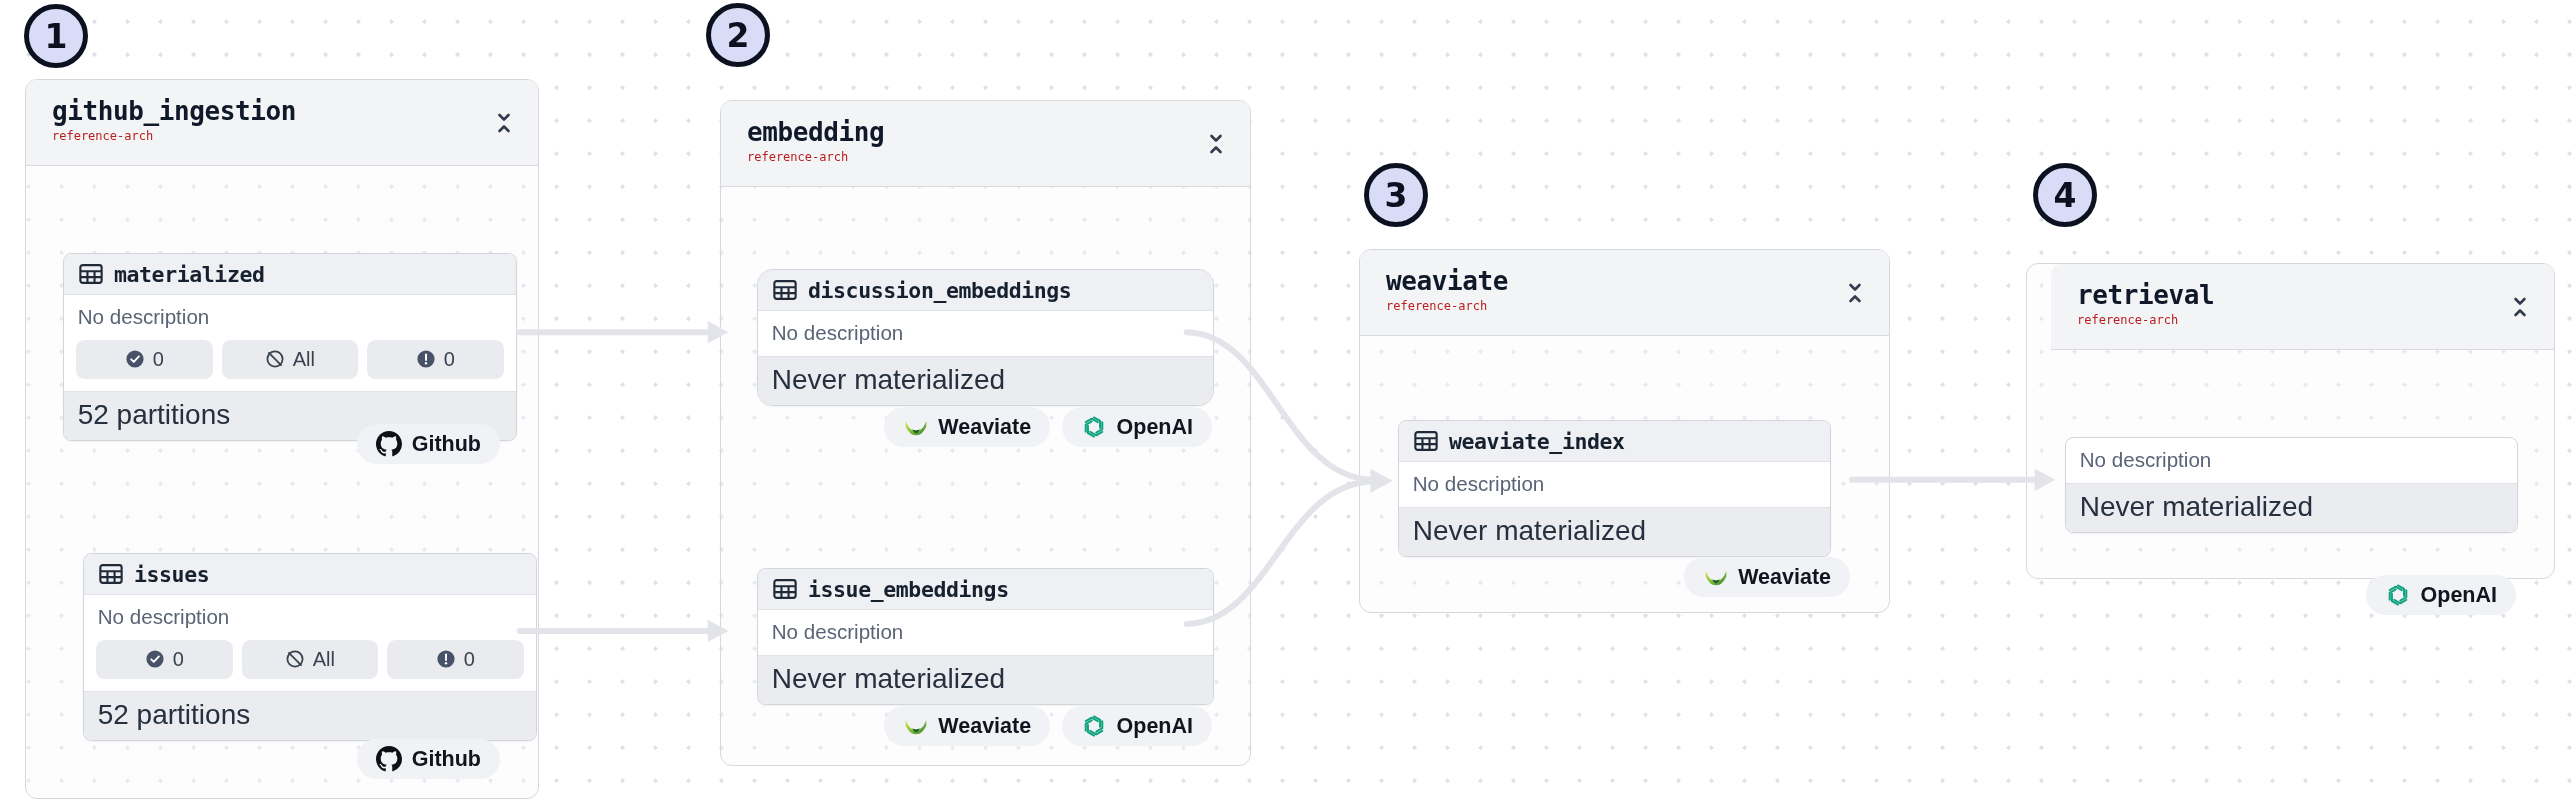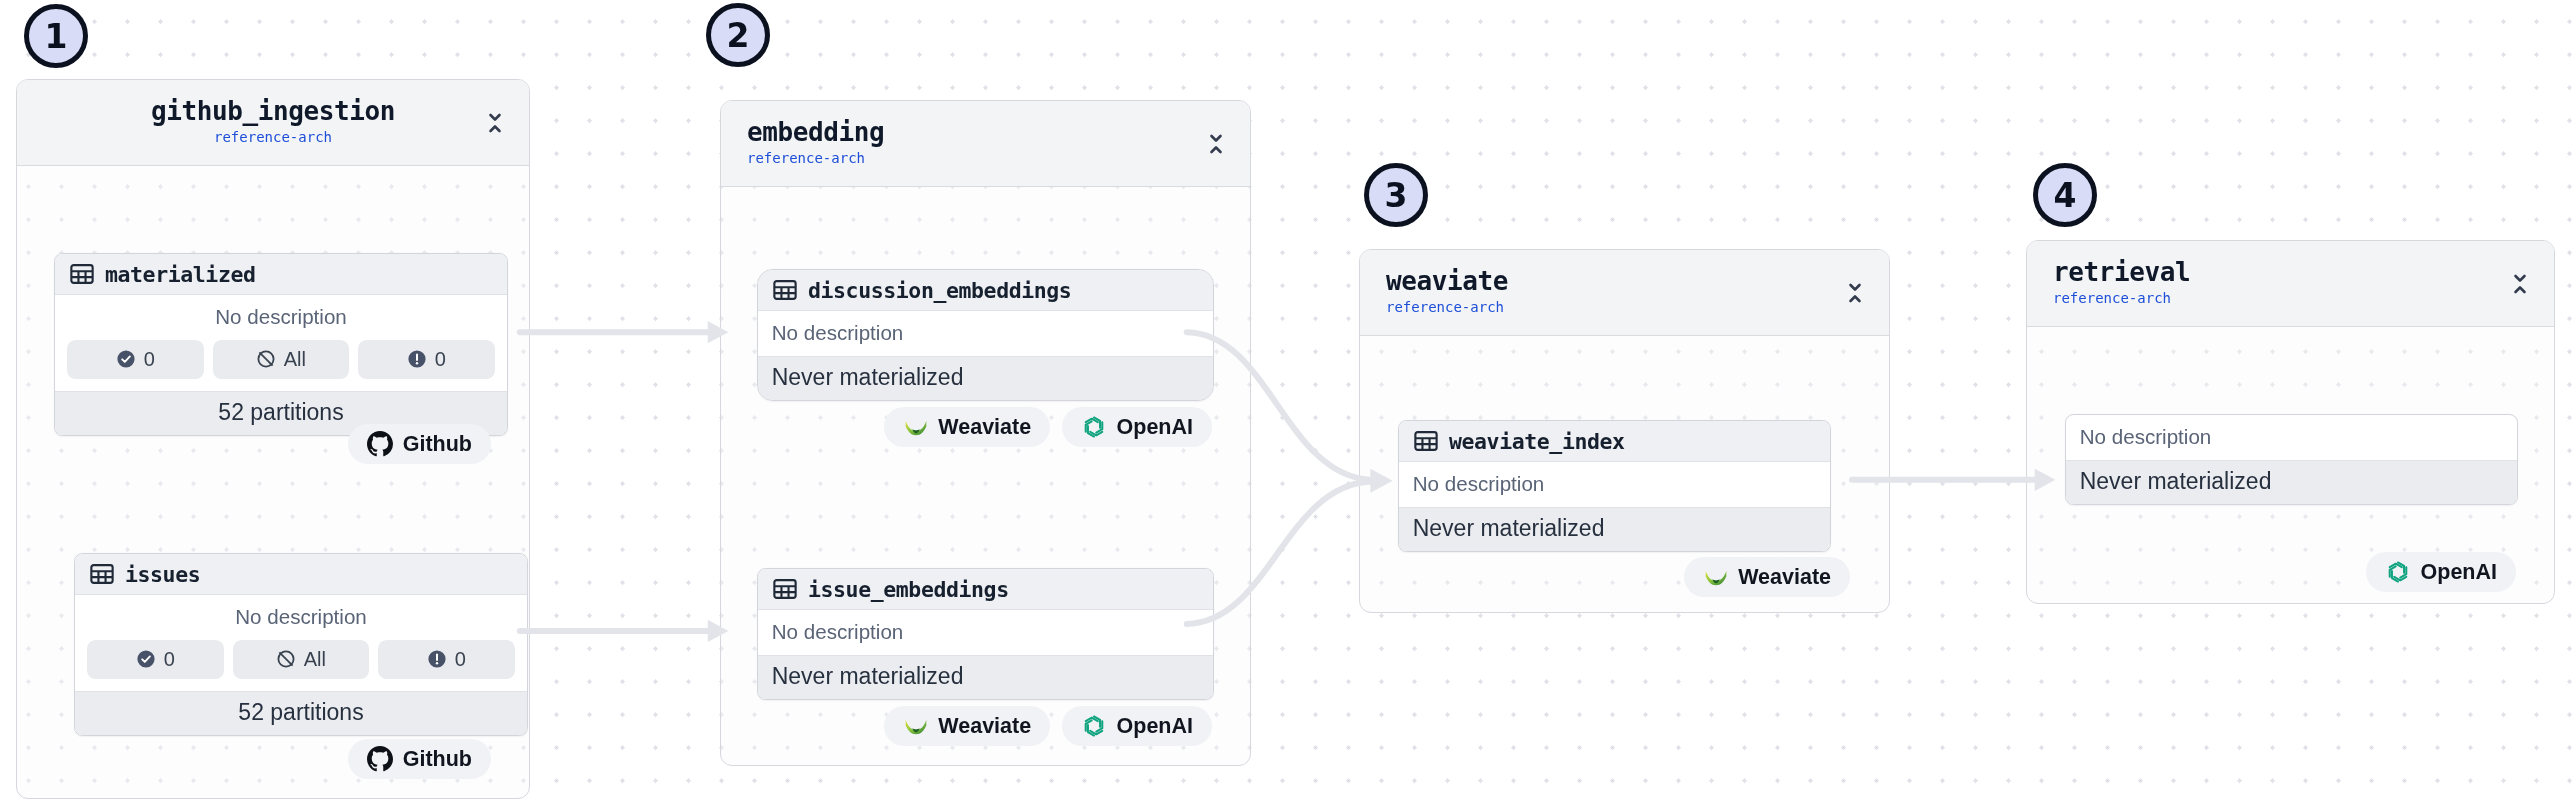--- a/index.html
+++ b/index.html
@@ -46,21 +46,21 @@
     padding: 15.5px 26px 13.7px 26px;
     height: 86px;
   }
   .group-title {
     font-family: "DejaVu Sans Mono", monospace;
     font-weight: bold; font-size: 26px; color: #10192a;
     line-height: 1.2; letter-spacing: -0.4px;
   }
   .group-subtitle {
     font-family: "DejaVu Sans Mono", monospace;
-    font-size: 14px; color: #1d4ed8; line-height: 1.2; margin-top: 2.6px;
+    font-size: 12px; color: #b91c1c; line-height: 1.2; margin-top: 2.6px;
   }
   .collapse-icon {
     position: absolute; right: 22px; top: 31px;
     width: 24px; height: 24px; cursor: pointer;
   }
 
   
   .asset-card {
     position: absolute;
     background: #ffffff;
@@ -96,21 +96,21 @@
     background: #e9ebef;
     border-radius: 8.6px;
     display: flex; align-items: center; justify-content: center; gap: 7.7px;
     font-size: 20px; color: #39424f;
   }
   .pill svg { width: 20px; height: 20px; }
   .asset-footer {
     background: #eaecef;
     border-top: 1.3px solid #e0e2e7;
     padding: 7.7px 13.7px 8.6px 13.7px;
-    font-size: 23px; color: #27303f;
+    font-size: 28px; color: #27303f;
   }
 
   
   .providers {
     position: absolute;
     display: flex; gap: 12px;
     z-index: 3;
   }
   .provider {
     display: inline-flex; align-items: center; gap: 9.4px;
@@ -167,21 +167,21 @@
   <div class="num-circle" style="left:706px; top:3.4px;">
       <span>2</span>
     </div>
   <div class="num-circle" style="left:1364px; top:163px;">
       <span>3</span>
     </div>
   <div class="num-circle" style="left:2033px; top:163px;">
       <span>4</span>
     </div>
 
-  <div class="group" style="left:16px; top:79px; width:514px; height:720px;text-align:center;">
+  <div class="group" style="left:25px; top:79px; width:514px; height:720px;">
     <div class="group-header">
       <div class="group-title">github_ingestion</div>
       <div class="group-subtitle">reference-arch</div>
       <svg class="collapse-icon" viewBox="0 0 24 24" fill="none" stroke="#333c4d" stroke-width="2.6" stroke-linecap="round" stroke-linejoin="round">
         <path d="M7.5 4 L12 8.5 L16.5 4"></path>
           <path d="M7.5 20 L12 15.5 L16.5 20"></path>
       </svg>
     </div>
 
     <div class="asset-card" style="left:37px; top:173px; width:454px;">
@@ -373,21 +373,21 @@
       <div class="provider">
         <svg viewBox="0 0 24 24">
             <path fill="url(#wv-grad)" d="M2.5 6.5 C5 13 7.5 15.5 12 15.5 C16.5 15.5 19 13 21.5 6.5 L21.5 11.5 C19 17 16.5 19.5 12 19.5 C7.5 19.5 5 17 2.5 11.5 Z"></path>
             <path fill="#1b5e20" d="M8.6 13.8 C10.5 15.6 13.5 15.6 15.4 13.8 C14.4 16.6 13.3 17.8 12 17.8 C10.7 17.8 9.6 16.6 8.6 13.8 Z"></path>
           </svg>
         <span>Weaviate</span>
       </div>
     </div>
   </div>
 
-  <div class="group" style="left:2026px; top:240px; width:529px; height:364px;">
+  <div class="group" style="left:2026px; top:263px; width:529px; height:316px;padding-left:24px;">
     <div class="group-header">
       <div class="group-title">retrieval</div>
       <div class="group-subtitle">reference-arch</div>
       <svg class="collapse-icon" viewBox="0 0 24 24" fill="none" stroke="#333c4d" stroke-width="2.6" stroke-linecap="round" stroke-linejoin="round">
         <path d="M7.5 4 L12 8.5 L16.5 4"></path>
           <path d="M7.5 20 L12 15.5 L16.5 20"></path>
       </svg>
     </div>
 
     <div class="asset-card" style="left:38px; top:173px; width:453px;">

